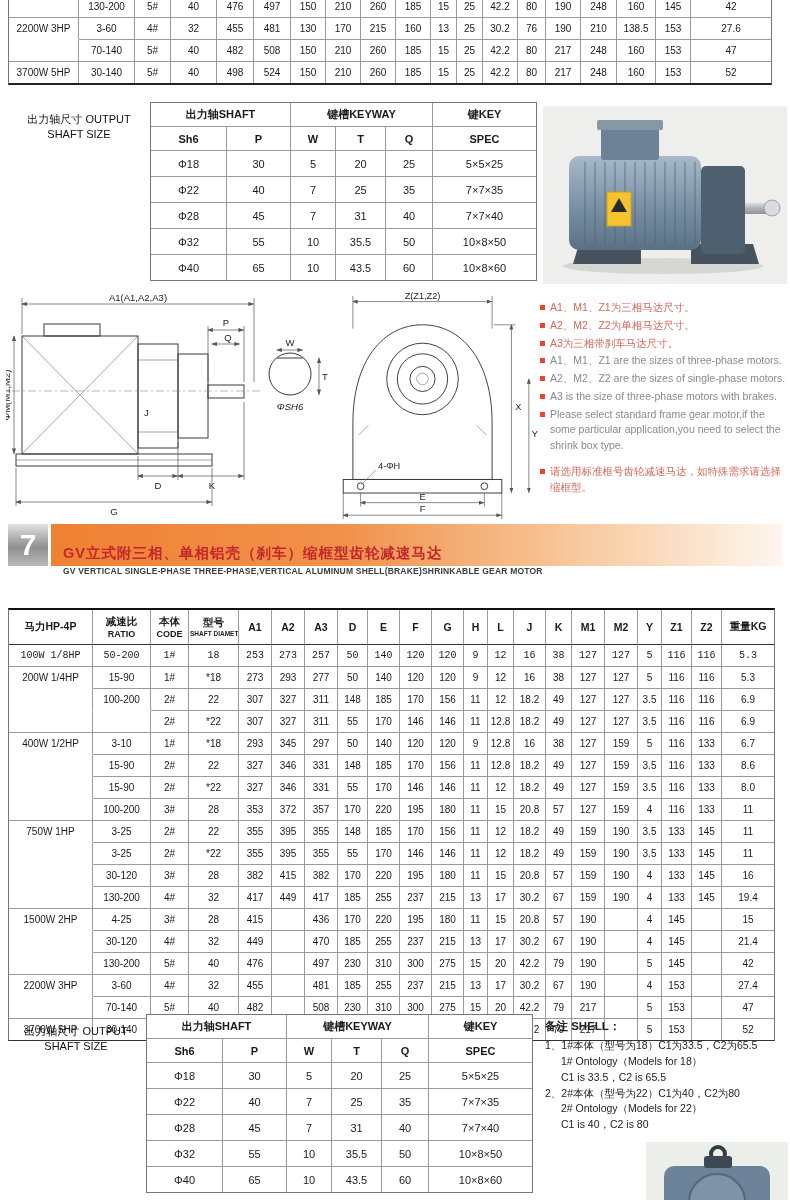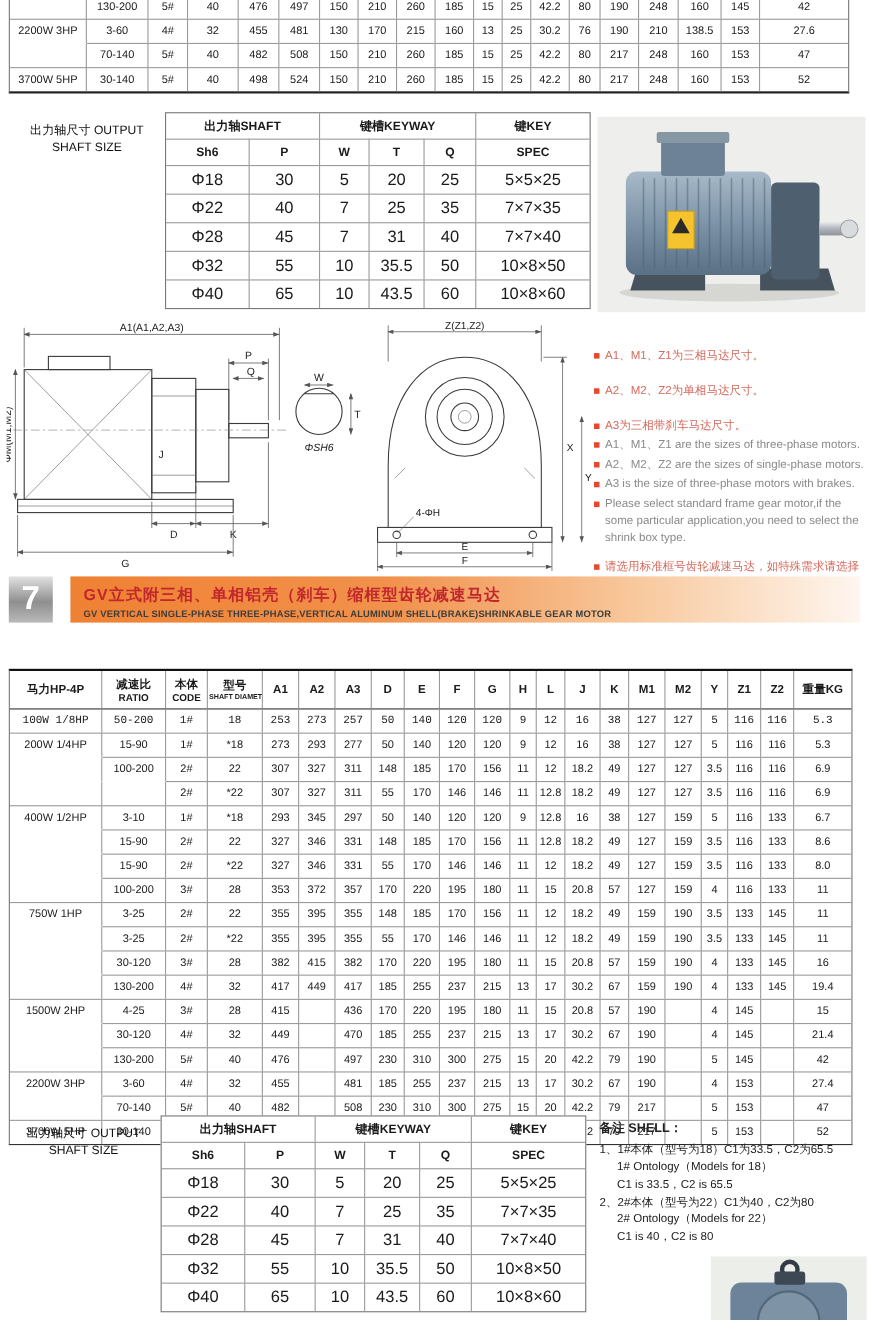--- a/index.html
+++ b/index.html
@@ -23,54 +23,54 @@
   
   #top-partial{left:8px;top:-5px;width:774px;}
   #top-table{width:762px;border-top:none;border-bottom:2px solid #222;}
   #top-table td{height:21px;font-size:10px;}
 
   
   .shaft-label{font-size:11px;line-height:1.4;text-align:center;color:#111;}
   #shaft-top-label{left:12px;top:112px;width:134px;}
   #shaft-bottom-label{left:10px;top:1024px;width:132px;}
   .shaft-table th{height:23px;font-size:11px;font-weight:bold;}
-  .shaft-table td{height:25px;font-size:15px;margin-top:44px;}
+  .shaft-table td{height:25px;font-size:11px;margin-top:44px;}
   #shaft-top-table{left:150px;top:102px;width:387px;}
   #shaft-bottom-table{left:146px;top:1014px;width:387px;}
 
   
   #main-table{left:8px;top:572px;width:767px;border-top:2px solid #111;border-bottom:1.5px solid #333;margin-top:36px;}
   #main-table th{height:34px;vertical-align:middle;font-size:10.5px;font-weight:bold;}
   #main-table td{height:21px;font-size:10px;}
   #main-table tbody tr:first-child td{border-top-color:#333;font-family:Liberation Mono, monospace;}
   .ten{font-size:9px;font-weight:bold;}
   .tiny{font-size:6.5px;line-height:1.15;}
 
   
   #banner{left:8px;top:524px;width:774px;height:42px;display:flex;}
   #sec-num{
     width:40px;height:42px;flex:0 0 40px;
     background:linear-gradient(180deg,#e2e2e2 0%,#8f8f8f 55%,#b9b9b9 100%);
     color:#fff;font-size:30px;font-weight:bold;
     display:flex;align-items:center;justify-content:center;
   }
   #banner-body{
-    flex:1;margin-left:16px;
+    flex:1;margin-left:3px;
     background:linear-gradient(90deg,#ef8133 0%,#f1914b 40%,#f8c99e 72%,#fef6ef 100%);
-    padding:7px 0 0 12px;
+    padding:20px 0 0 12px;
   }
   .title-zh{color:#c2272d;font-size:14.5px;font-weight:bold;letter-spacing:1px;}
   .title-en{color:#3c3c3c;font-size:8.5px;font-weight:bold;margin-top:3px;letter-spacing:0.2px;}
 
   
   #notes-mid{left:540px;top:300px;width:250px;}
   #notes-mid ul{list-style:none;margin:0;padding:0;}
   .note{display:flex;gap:5px;font-size:10.5px;line-height:1.5;margin-bottom:2px;}
   .bullet{flex:0 0 5px;width:5px;height:5px;background:#e8472b;margin-top:5px;}
-  .note-zh{color:#d4695c;margin-top:16px;}
+  .note-zh{color:#d4695c;}
   .note-en{color:#8a8a8a;}
   .note-gap{margin-top:10px;}
 
   
   #notes-bottom{left:545px;top:1018px;width:244px;font-size:10.5px;line-height:1.5;color:#222;}
   #notes-bottom .ntitle{font-size:11.5px;font-weight:bold;margin-bottom:3px;}
   .bnote.indent{padding-left:16px;}
 
   
   .dwg .ol{fill:none;stroke:#3a3a3a;stroke-width:1;}

